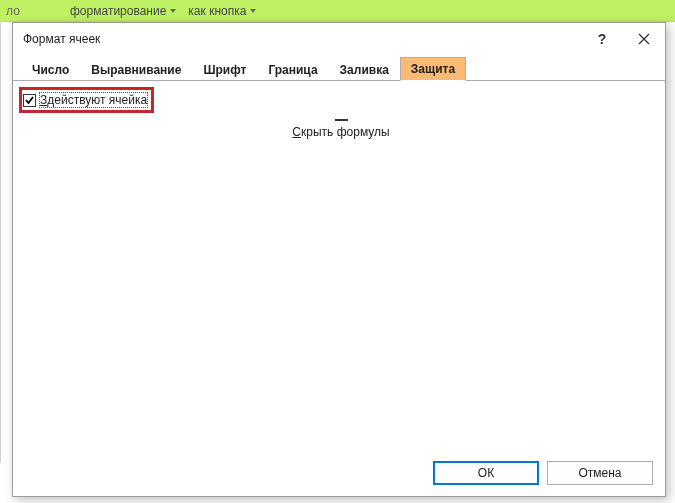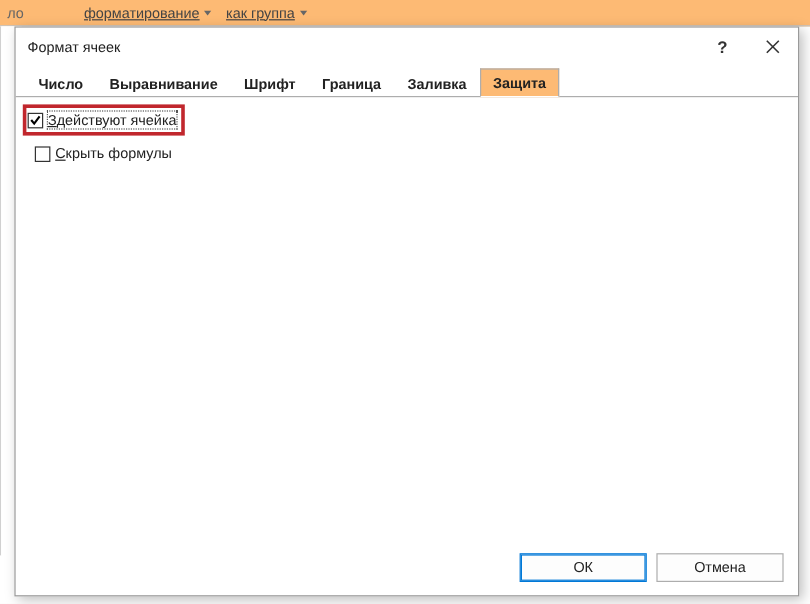--- a/index.html
+++ b/index.html
@@ -11,27 +11,26 @@
     background: #f0f0f0;
     color: #222;
     overflow: hidden;
   }
   .bg-app {
     position: absolute; inset: 0;
     background: #fff;
   }
   .ribbon-hint {
     position: absolute; top: 0; left: 0; right: 0; height: 22px;
-    background: #fdba74;
+    background: #bef264;
     border-bottom: 1px solid #c5c5c5;
     display: flex; align-items: center;
     padding-left: 70px;
     gap: 4px;
     color: #444;
-    text-decoration: underline;
   }
   .ribbon-hint .dd { display: flex; align-items: center; gap: 2px; }
   .ribbon-hint .caret {
     width: 0; height: 0; border-left: 3px solid transparent; border-right: 3px solid transparent;
     border-top: 4px solid #666; margin-left: 2px;
   }
   .sheet-left {
     position: absolute; top: 22px; left: 0; width: 18px; bottom: 40px;
     background: #fff;
     border-left: 1px solid #d0d0d0;
@@ -162,21 +161,21 @@
 <body>
 
 <div class="bg-app">
   <div class="ribbon-hint">
     <span style="position:absolute; left:6px; color:#666;">ло</span>
     <div class="dd">
       <span>форматирование</span>
       <span class="caret"></span>
     </div>
     <div class="dd" style="margin-left:8px;">
-      <span>как группа</span>
+      <span>как кнопка</span>
       <span class="caret"></span>
     </div>
   </div>
   <div class="sheet-left">
     <div class="rowgrid"></div>
   </div>
   <div class="sheet-bottom">
     <div class="tabcaret"></div>
   </div>
 </div>
@@ -208,21 +207,21 @@
       <div class="chk-row" style="margin:0;">
         <div class="chk checked">
           <svg viewBox="0 0 11 11">
               <path d="M2 5 L4.5 8 L9 2"></path>
             </svg>
         </div>
         <span class="chk-label focus-outline"><span class="ul">З</span><span>действуют ячейка</span></span>
       </div>
     </div>
 
-    <div class="chk-row" style="margin-top:28px;">
+    <div class="chk-row" style="margin-top:28px;flex-direction:column;">
       <div class="chk"></div>
       <span class="chk-label"><span class="ul">С</span><span>крыть формулы</span></span>
     </div>
 
   </div>
 
   <div class="footer">
     <button class="primary">ОК</button>
     <button>Отмена</button>
   </div>

